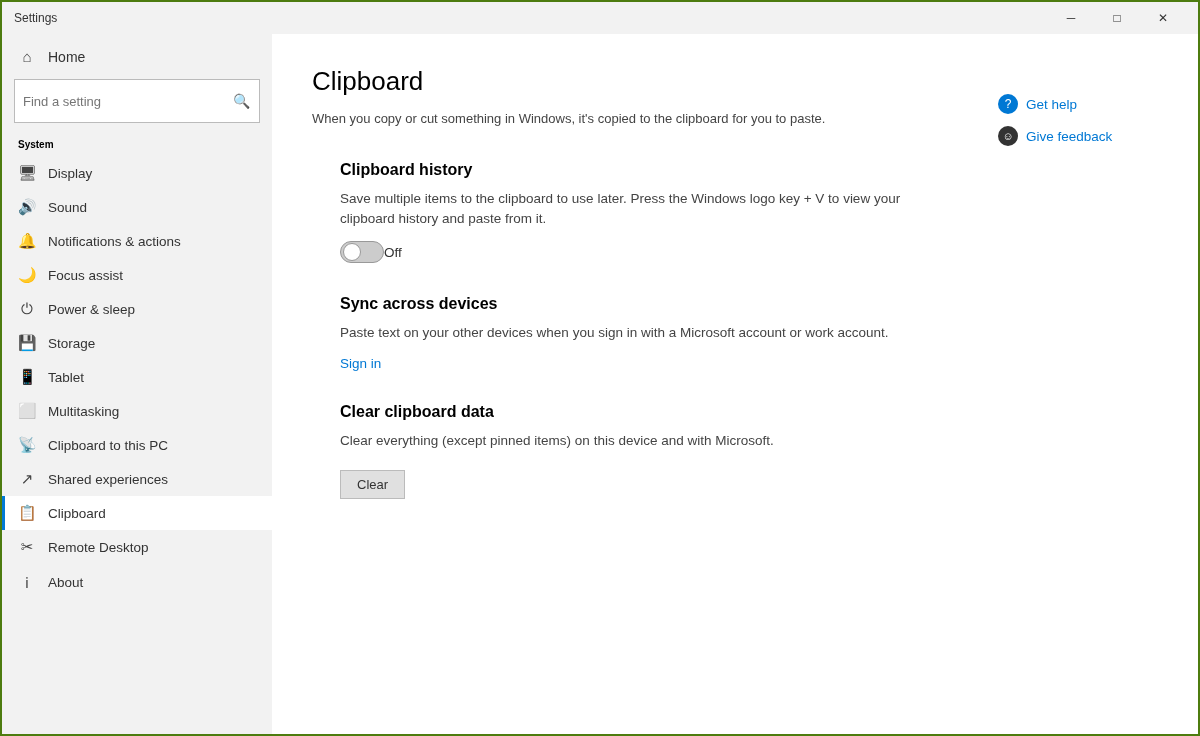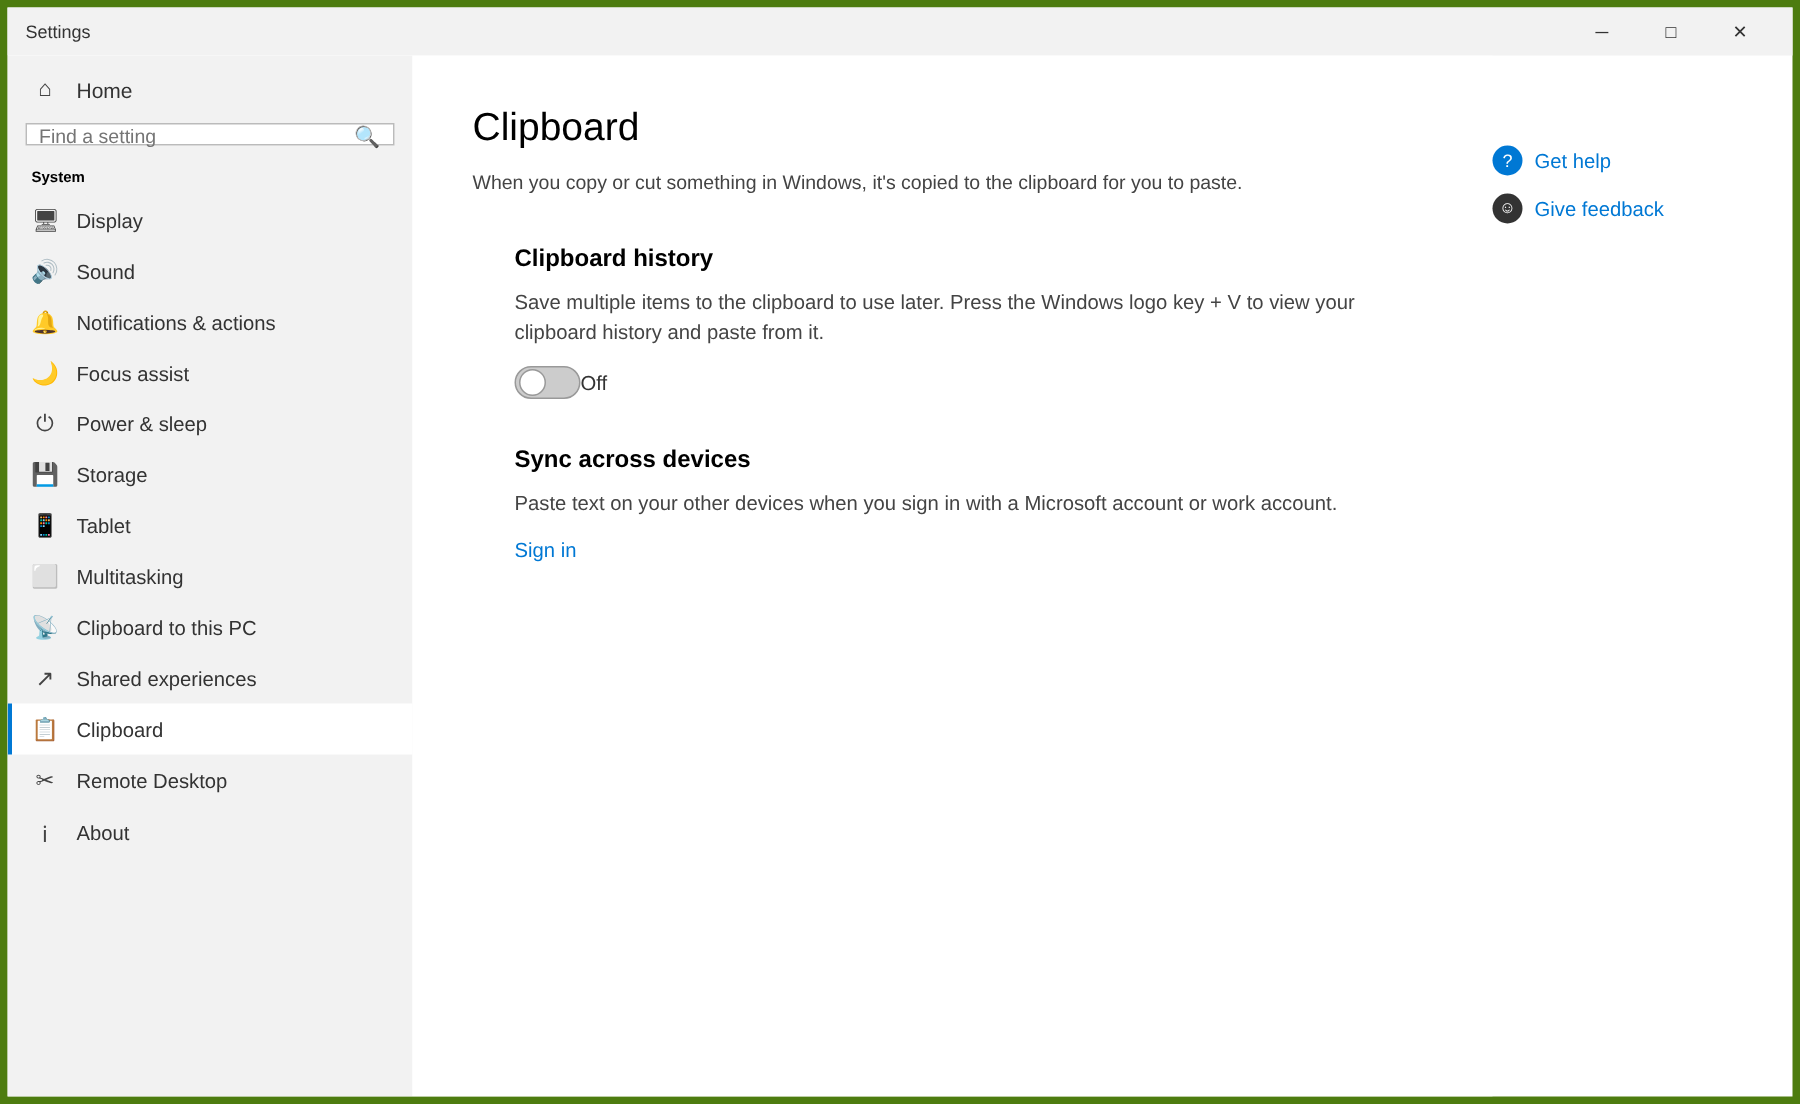--- a/index.html
+++ b/index.html
@@ -11,21 +11,21 @@
       width: 1200px;
       height: 736px;
       overflow: hidden;
     }
     .window {
       width: 1200px;
       height: 736px;
       background: #fff;
       display: flex;
       flex-direction: column;
-      border: 5px solid #4d7c0f;
+      border: 2px solid #4d7c0f;
     }
     .titlebar {
       height: 32px;
       background: #f2f2f2;
       display: flex;
       align-items: center;
       padding: 0 12px;
       justify-content: space-between;
       flex-shrink: 0;
     }
@@ -67,25 +67,25 @@
       font-size: 10px;
       font-weight: 700;
       padding: 8px 16px 6px 16px;
       color: #000;
     }
     .search-container {
       padding: 4px 12px 8px 12px;
     }
     .search-box {
       width: 100%;
-      height: 15px;
+      height: 44px;
       border: 1px solid #bbb;
       background: #fff;
       display: flex;
-      align-items: flex-start;
+      align-items: center;
       padding: 0 8px;
     }
     .search-input {
       border: none;
       outline: none;
       background: transparent;
       font-size: 13px;
       flex: 1;
       color: #555;
     }
@@ -343,20 +343,25 @@
           <span class="toggle-label">Off</span>
         </div>
       </div>
 
       <div class="section">
         <h2 class="section-title">Sync across devices</h2>
         <p class="section-desc">Paste text on your other devices when you sign in with a Microsoft account or work account.</p>
         <a class="sign-in-link">Sign in</a>
       </div>
 
+      <div class="section">
+        <h2 class="section-title">Clear clipboard data</h2>
+        <p class="section-desc">Clear everything (except pinned items) on this device and with Microsoft.</p>
+        <button class="clear-btn">Clear</button>
+      </div>
     </div>
 
     <div class="help-panel">
       <a class="help-link">
         <div class="help-icon">?</div>
         <span>Get help</span>
       </a>
       <a class="help-link">
         <div class="feedback-icon">☺</div>
         <span>Give feedback</span>

